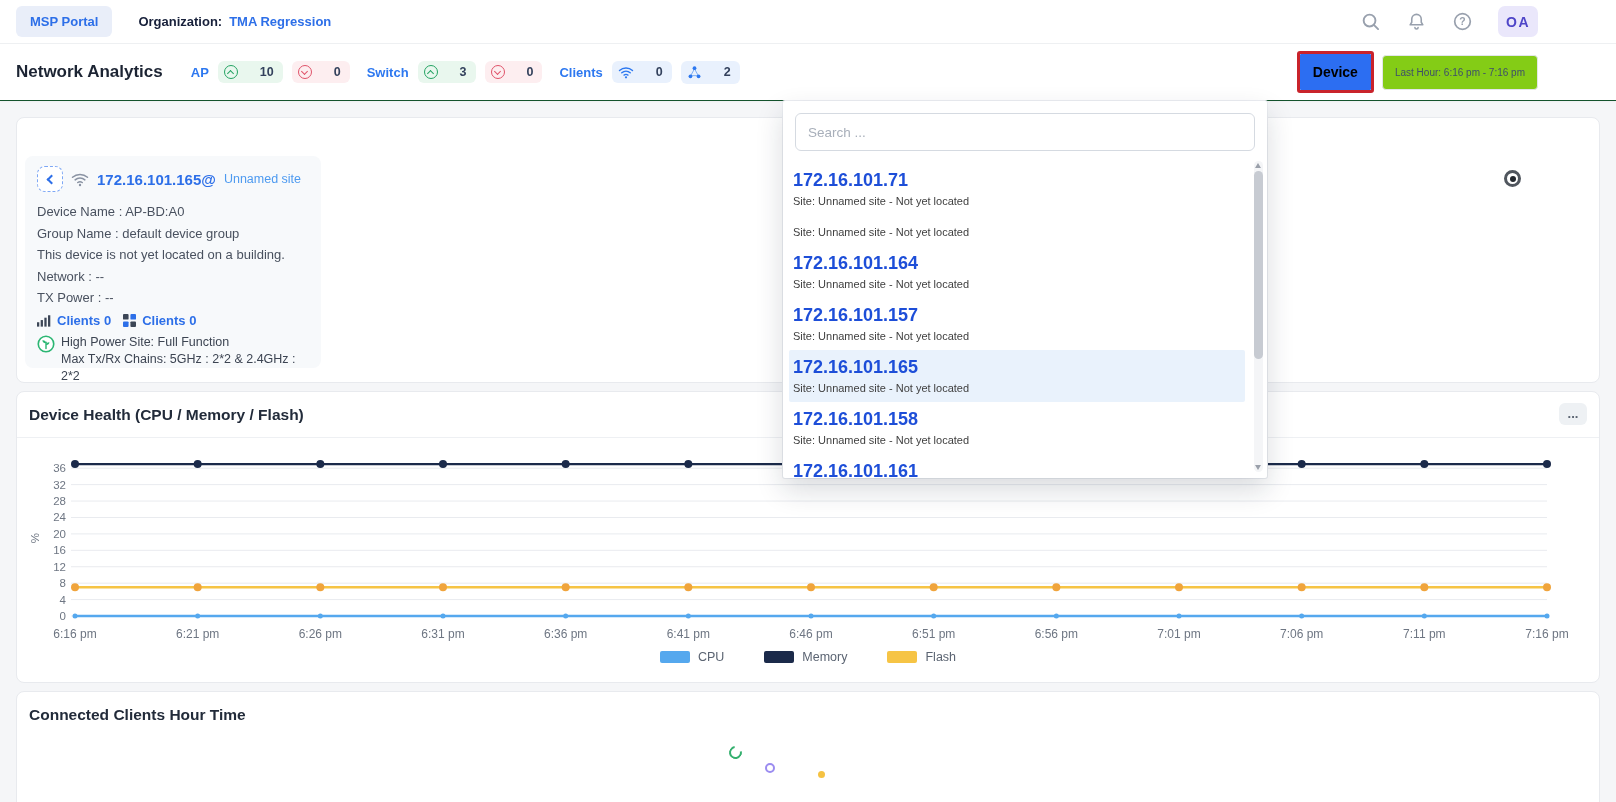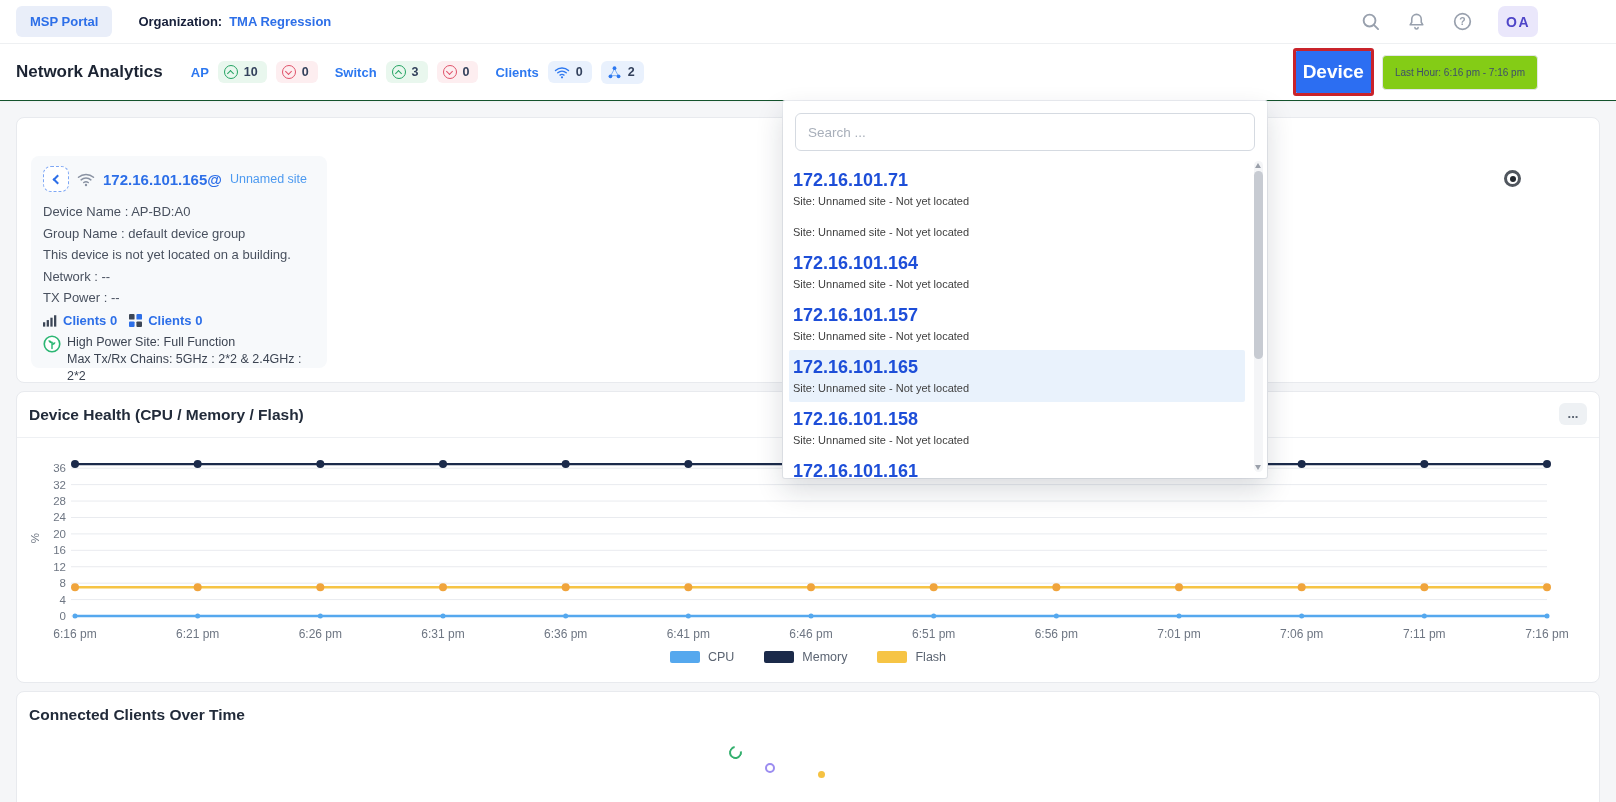--- a/index.html
+++ b/index.html
@@ -17,71 +17,71 @@
   .icon-btn{width:20px;height:20px;cursor:pointer;display:flex;align-items:center;justify-content:center}
   .avatar{width:40px;height:31px;background:#eae7fb;color:#4f46c8;border-radius:7px;display:flex;
     align-items:center;justify-content:center;font-weight:700;font-size:14px;letter-spacing:1.5px;cursor:pointer}
 
   
   .toolbar{height:57px;background:#fff;border-bottom:1px solid #14532d;display:flex;align-items:center;
     padding:0 78px 0 16px;position:relative;z-index:9;box-shadow:0 1px 2px rgba(16,24,40,.03)}
   .page-title{font-size:17px;font-weight:700;color:#1c2433}
   .stats{display:flex;align-items:center;gap:9px;margin-left:28px}
   .stat-label{color:#2d78f0;font-size:13px;font-weight:700;cursor:pointer}
-  .pill{display:flex;align-items:center;gap:6px;padding:4px 9px 4px 6px;border-radius:6px;
+  .pill{display:flex;align-items:center;gap:22px;padding:4px 9px 4px 6px;border-radius:6px;
     font-size:12.5px;font-weight:700;color:#33415c;cursor:pointer}
   .pill.g{background:#e9f7ee}.pill.r{background:#fdeef0}.pill.b{background:#e9f1fd}
   .green{color:#25a463}.red{color:#e0536a}
   .ring{width:14px;height:14px;border:1.5px solid currentColor;border-radius:50%;position:relative;flex:none}
   .ring .chev{position:absolute;left:3.4px;width:5px;height:5px;border-left:1.5px solid currentColor;
     border-top:1.5px solid currentColor}
   .ring.up .chev{top:4.6px;transform:rotate(45deg)}
   .ring.down .chev{top:2.6px;transform:rotate(225deg)}
   .tb-right{margin-left:auto;display:flex;align-items:center;gap:8px}
   .device-annot{border:3px solid #c9232b;border-radius:3px}
-  .device-btn{background:#2c6ef2;color:#ffffff;font-size:19px;font-weight:700;padding:10px 7px;
+  .device-btn{background:#2c6ef2;color:#000000;font-size:14px;font-weight:700;padding:10px 13px;
     border:none;cursor:pointer;font-family:inherit;border-radius:1px;display:block}
   .time-box{border:1px solid #e3e6ea;border-radius:4px;padding:11px 12px;font-size:10px;
     color:#3e4e6b;background:#84cc16;cursor:pointer;white-space:nowrap}
 
   
   main{padding:16px}
   .card{background:#fff;border:1px solid #e8eaee;border-radius:8px;position:relative}
   .overview-card{height:266px;margin-bottom:8px}
   .health-card{height:292px;margin-bottom:8px}
   .clients-card{height:150px}
   .card-head{height:46px;display:flex;align-items:center;padding:0 12px;border-bottom:1px solid #eef0f3}
   .card-head.noline{border-bottom:none}
   .card-title{font-size:15.5px;font-weight:700;color:#222b3a}
   .more-btn{position:absolute;right:12px;top:11px;width:28px;height:22px;background:#eef1f4;border:none;
     border-radius:6px;color:#5b6472;font-weight:700;font-size:13px;line-height:10px;cursor:pointer;font-family:inherit}
 
   
-  .info-box{position:absolute;left:14px;top:38px;width:296px;height:212px;background:#f7f9fb;
+  .info-box{position:absolute;left:8px;top:38px;width:296px;height:212px;background:#f7f9fb;
     border-radius:8px;padding:10px 12px}
   .info-title-row{display:flex;align-items:center;gap:8px;margin-bottom:9px}
   .back-btn{width:26px;height:26px;border:1.5px dashed #7da7f5;border-radius:8px;background:#fff;
     cursor:pointer;position:relative;flex:none}
   .back-btn .chev{position:absolute;left:10px;top:8.5px;width:7px;height:7px;border-left:2px solid #2d6fe8;
     border-top:2px solid #2d6fe8;transform:rotate(-45deg)}
   .info-ip{font-size:15px;font-weight:700;color:#2d6fe8;cursor:pointer}
   .info-site{font-size:12.5px;color:#4d9af0;cursor:pointer}
   .info-line{font-size:13px;color:#49515f;line-height:21.5px}
   .clients-row{display:flex;align-items:center;gap:6px;line-height:21.5px;margin-top:1px}
   .clients-link{font-size:13px;font-weight:700;color:#2d6fe8;cursor:pointer}
   .power-row{display:flex;gap:6px;margin-top:3px}
   .power-text{font-size:12.5px;color:#3c4452;line-height:17px}
   .map-pin{position:absolute;right:78px;top:52px;width:17px;height:17px;border-radius:50%;
     background:#fff;border:3px solid #50565e;cursor:pointer}
   .map-pin::after{content:"";position:absolute;inset:2.5px;border-radius:50%;background:#23282e}
 
   
   .chart-wrap{padding:8px 12px 0 10px}
   .chart-wrap svg{display:block;overflow:visible}
-  .legend{display:flex;justify-content:center;gap:30px;margin-top:4px}
+  .legend{display:flex;justify-content:center;gap:40px;margin-top:4px}
   .lg-item{display:flex;align-items:center;cursor:pointer}
   .lg-item .sw{width:30px;height:12px;border-radius:2px;display:inline-block}
   .lg-item .lb{font-size:12.5px;color:#5b6472;margin-left:8px}
 
   
   .m-spin{position:absolute;left:712px;top:54px;width:13px;height:13px;border:2.5px solid #35b06f;
     border-top-color:transparent;border-radius:50%;transform:rotate(35deg)}
   .m-ring{position:absolute;left:748px;top:71px;width:10px;height:10px;border:2px solid #9b8cf0;border-radius:50%}
   .m-dot{position:absolute;left:801px;top:79px;width:7px;height:7px;background:#f5c242;border-radius:50%}
 
@@ -359,21 +359,21 @@
         </div>
         <div class="lg-item">
           <span class="sw" style="background: rgb(246, 196, 69);"></span>
           <span class="lb">Flash</span>
         </div>
       </div>
   </section>
 
   <section class="card clients-card">
     <div class="card-head noline">
-      <h2 class="card-title">Connected Clients Over Time</h2>
+      <h2 class="card-title">Connected Clients Hour Time</h2>
     </div>
     <div class="m-spin"></div>
     <div class="m-ring"></div>
     <div class="m-dot"></div>
   </section>
 </main>
 
 <div class="dropdown">
   <input class="dd-search" type="text" placeholder="Search ..." style="">
   <div class="dd-list">

